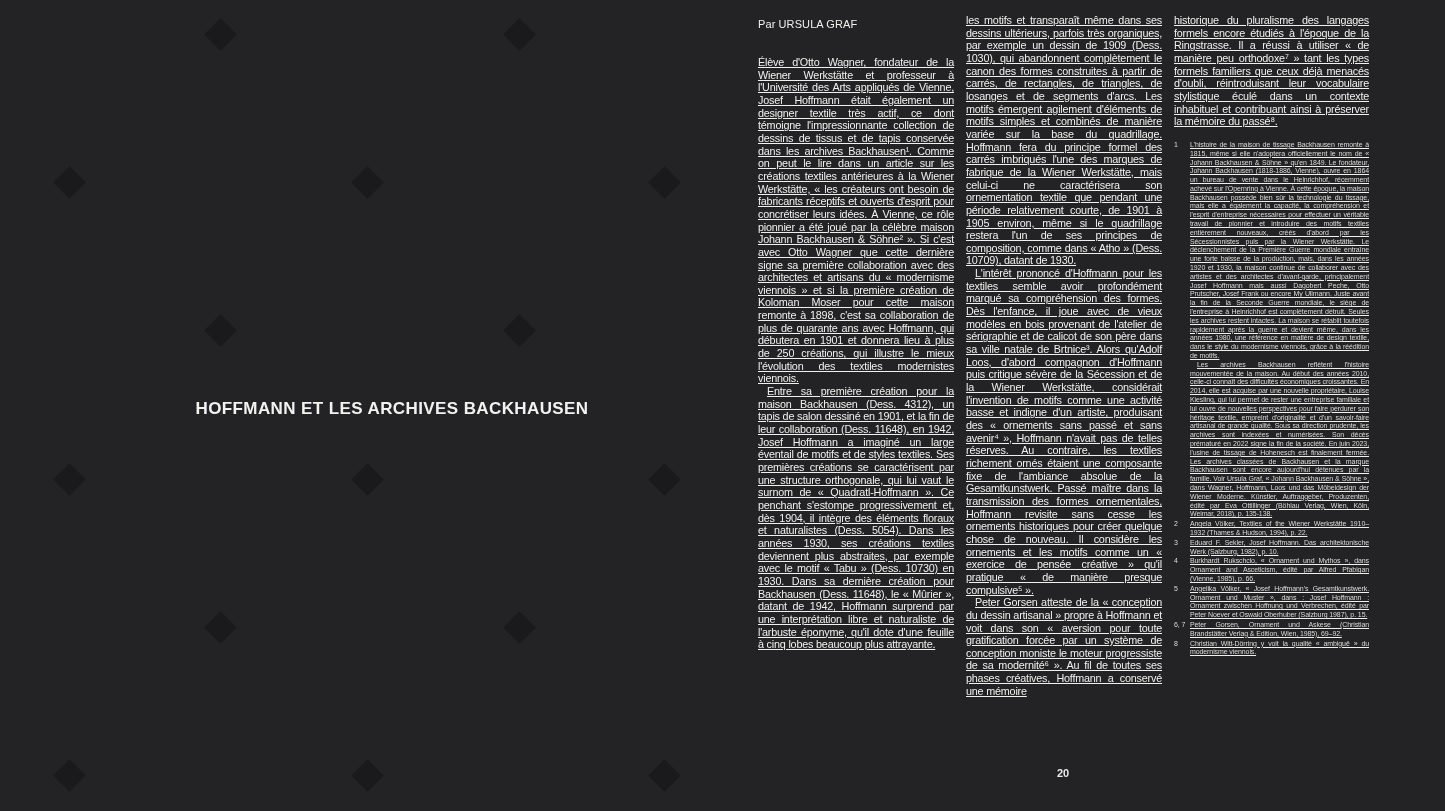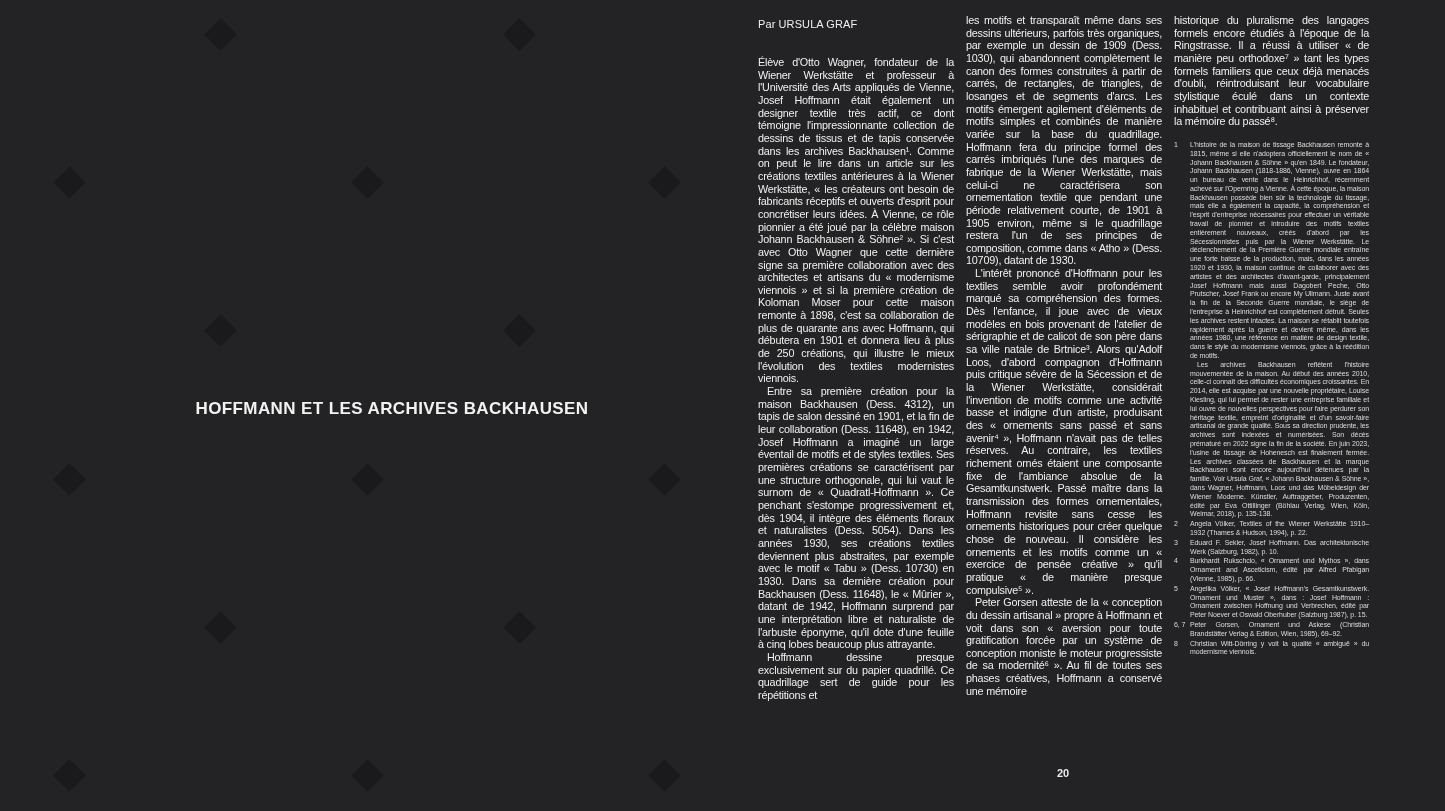--- a/index.html
+++ b/index.html
@@ -29,21 +29,21 @@
   .byline{
     position:absolute;left:32px;top:18px;
     font-size:11px;letter-spacing:.1px;
     color:var(--text,#f1f0ee);
   }
   .col{
     position:absolute;width:196px;
     font-size:10.8px;line-height:12.65px;letter-spacing:-.2px;
     text-align:justify;
     color:var(--text,#f1f0ee);
-    hyphens:auto;-webkit-hyphens:auto;
+    hyphens:auto;text-decoration:underline;-webkit-hyphens:auto;
   }
   .col1{left:32px;top:56px;}
   .col2{left:240px;top:14px;}
   .col3{left:448px;top:14px;width:195px;}
   .para{margin:0;}
   .para.indent{text-indent:9px;}
   .footnotes{margin-top:13px;}
   .fn{
     position:relative;padding-left:16px;margin:0 0 1px 0;
     font-size:7px;line-height:8.8px;letter-spacing:-.1px;
@@ -83,21 +83,20 @@
         <div class="diamond" style="left: 653px; top: 764px;"></div>
       </div>
     <h1 class="title">HOFFMANN ET LES ARCHIVES BACKHAUSEN</h1>
   </div>
 
   <div class="right-page">
     <div class="byline">Par URSULA GRAF</div>
     <div class="col col1">
         <p class="para">Élève d'Otto Wagner, fondateur de la Wiener Werkstätte et professeur à l'Université des Arts appliqués de Vienne, Josef Hoffmann était également un designer textile très actif, ce dont témoigne l'impressionnante collection de dessins de tissus et de tapis conservée dans les archives Backhausen¹. Comme on peut le lire dans un article sur les créations textiles antérieures à la Wiener Werkstätte, « les créateurs ont besoin de fabricants réceptifs et ouverts d'esprit pour concrétiser leurs idées. À Vienne, ce rôle pionnier a été joué par la célèbre maison Johann Backhausen &amp; Söhne² ». Si c'est avec Otto Wagner que cette dernière signe sa première collaboration avec des architectes et artisans du « modernisme viennois » et si la première création de Koloman Moser pour cette maison remonte à 1898, c'est sa collaboration de plus de quarante ans avec Hoffmann, qui débutera en 1901 et donnera lieu à plus de 250 créations, qui illustre le mieux l'évolution des textiles modernistes viennois.</p>
         <p class="para indent">Entre sa première création pour la maison Backhausen (Dess. 4312), un tapis de salon dessiné en 1901, et la fin de leur collaboration (Dess. 11648), en 1942, Josef Hoffmann a imaginé un large éventail de motifs et de styles textiles. Ses premières créations se caractérisent par une structure orthogonale, qui lui vaut le surnom de « Quadratl-Hoffmann ». Ce penchant s'estompe progressivement et, dès 1904, il intègre des éléments floraux et naturalistes (Dess. 5054). Dans les années 1930, ses créations textiles deviennent plus abstraites, par exemple avec le motif « Tabu » (Dess. 10730) en 1930. Dans sa dernière création pour Backhausen (Dess. 11648), le « Mûrier », datant de 1942, Hoffmann surprend par une interprétation libre et naturaliste de l'arbuste éponyme, qu'il dote d'une feuille à cinq lobes beaucoup plus attrayante.</p>
-        <p class="para indent">Hoffmann dessine presque exclusivement sur du papier quadrillé. Ce quadrillage sert de guide pour les répétitions et</p>
       </div>
     <div class="col col2">
         <p class="para">les motifs et transparaît même dans ses dessins ultérieurs, parfois très organiques, par exemple un dessin de 1909 (Dess. 1030), qui abandonnent complètement le canon des formes construites à partir de carrés, de rectangles, de triangles, de losanges et de segments d'arcs. Les motifs émergent agilement d'éléments de motifs simples et combinés de manière variée sur la base du quadrillage. Hoffmann fera du principe formel des carrés imbriqués l'une des marques de fabrique de la Wiener Werkstätte, mais celui-ci ne caractérisera son ornementation textile que pendant une période relativement courte, de 1901 à 1905 environ, même si le quadrillage restera l'un de ses principes de composition, comme dans « Atho » (Dess. 10709), datant de 1930.</p>
         <p class="para indent">L'intérêt prononcé d'Hoffmann pour les textiles semble avoir profondément marqué sa compréhension des formes. Dès l'enfance, il joue avec de vieux modèles en bois provenant de l'atelier de sérigraphie et de calicot de son père dans sa ville natale de Brtnice³. Alors qu'Adolf Loos, d'abord compagnon d'Hoffmann puis critique sévère de la Sécession et de la Wiener Werkstätte, considérait l'invention de motifs comme une activité basse et indigne d'un artiste, produisant des « ornements sans passé et sans avenir⁴ », Hoffmann n'avait pas de telles réserves. Au contraire, les textiles richement ornés étaient une composante fixe de l'ambiance absolue de la Gesamtkunstwerk. Passé maître dans la transmission des formes ornementales, Hoffmann revisite sans cesse les ornements historiques pour créer quelque chose de nouveau. Il considère les ornements et les motifs comme un « exercice de pensée créative » qu'il pratique « de manière presque compulsive⁵ ».</p>
         <p class="para indent">Peter Gorsen atteste de la « conception du dessin artisanal » propre à Hoffmann et voit dans son « aversion pour toute gratification forcée par un système de conception moniste le moteur progressiste de sa modernité⁶ ». Au fil de toutes ses phases créatives, Hoffmann a conservé une mémoire</p>
       </div>
     <div class="col col3">
       <div class="col3-main">
           <p class="para">historique du pluralisme des langages formels encore étudiés à l'époque de la Ringstrasse. Il a réussi à utiliser « de manière peu orthodoxe⁷ » tant les types formels familiers que ceux déjà menacés d'oubli, réintroduisant leur vocabulaire stylistique éculé dans un contexte inhabituel et contribuant ainsi à préserver la mémoire du passé⁸.</p>
         </div>

